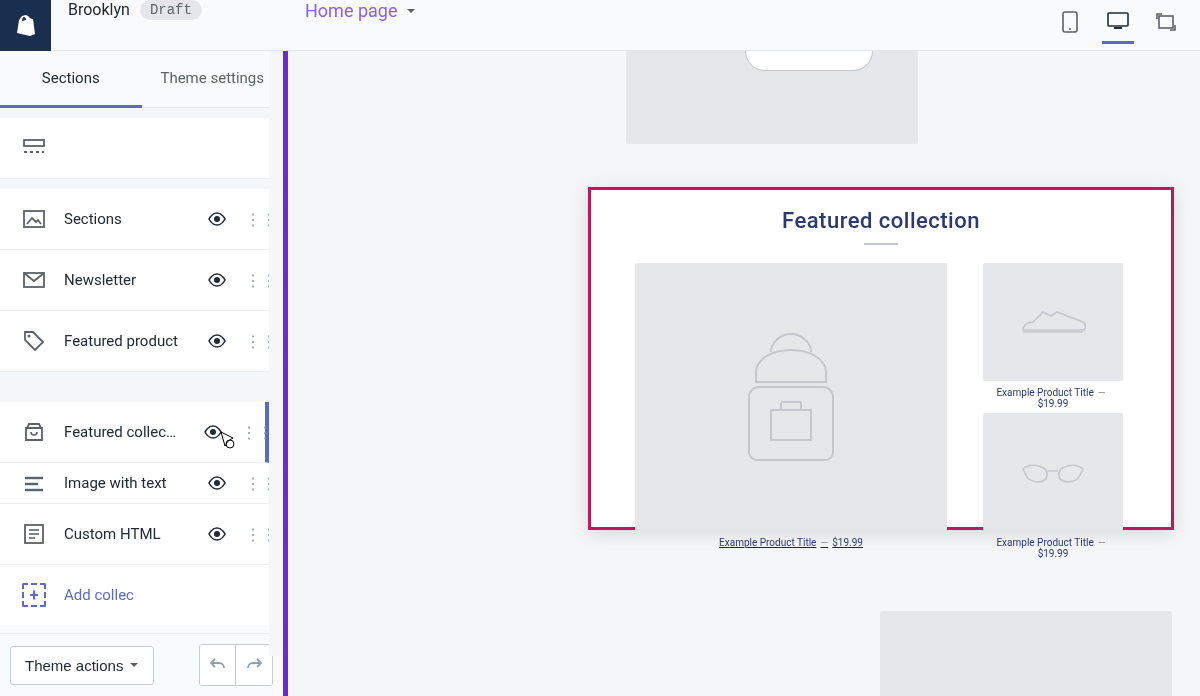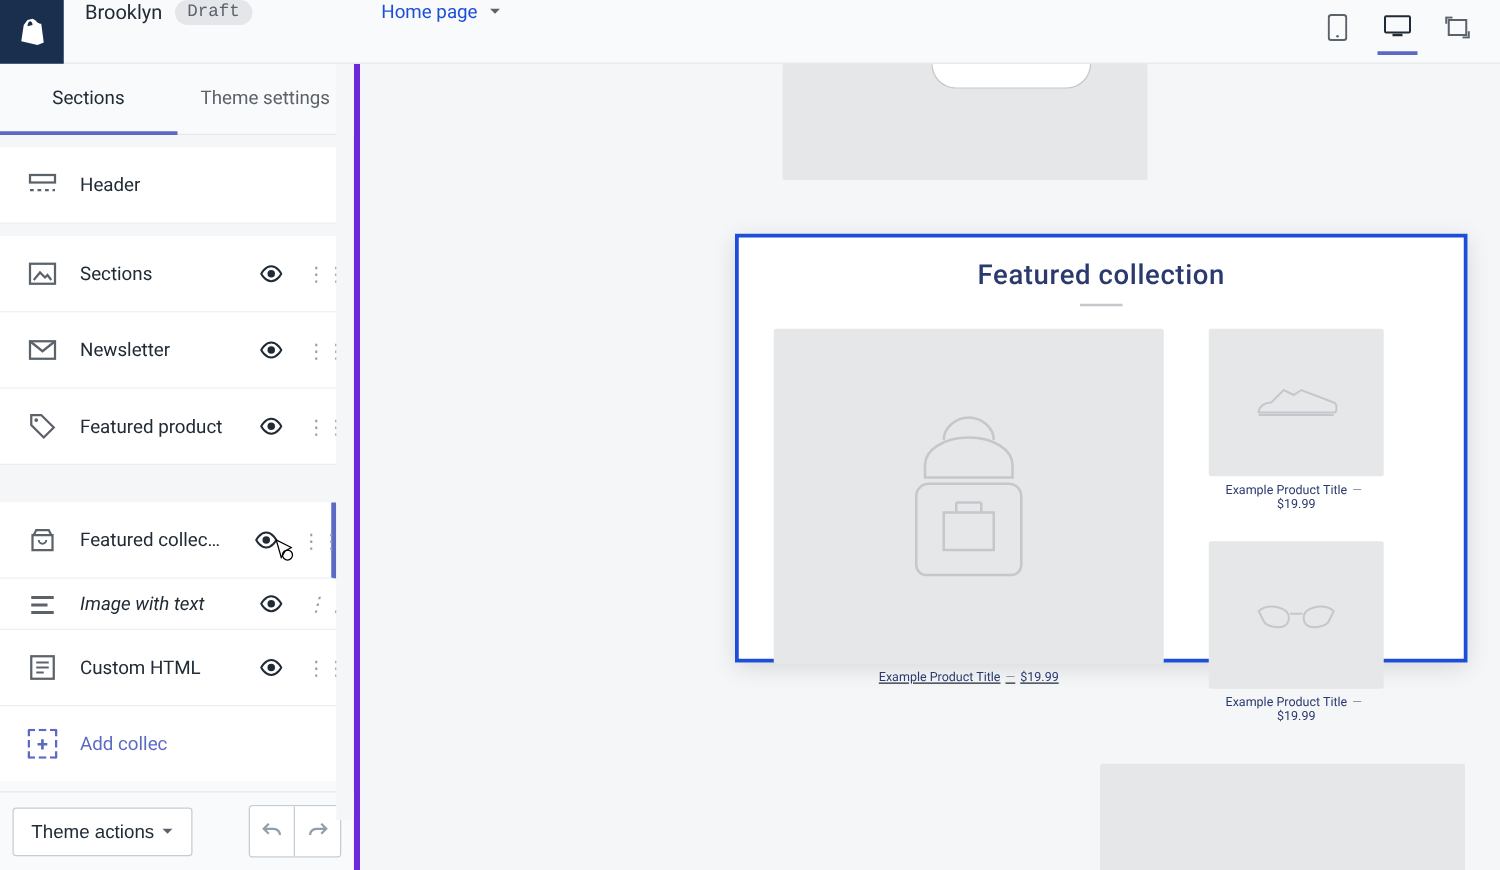--- a/index.html
+++ b/index.html
@@ -2,38 +2,38 @@
 <html><head>
 <meta charset="utf-8">
 <style>
 * { box-sizing: border-box; margin: 0; padding: 0; }
 body { font-family: -apple-system, BlinkMacSystemFont, "Segoe UI", Roboto, sans-serif; background: #f4f6f8; width: 1200px; height: 696px; overflow: hidden; color: #212b36; }
 
 .header-bar { position: absolute; top: 0; left: 0; right: 0; height: 51px; background: #f9fafb; display: flex; align-items: flex-start; border-bottom: 1px solid #e3e6e9; z-index: 10; }
 .logo { width: 51px; height: 51px; background: #1a2f4d; display: flex; align-items: center; justify-content: center; }
 .theme-name { margin-left: 17px; font-size: 16px; color: #212b36; }
 .draft-badge { margin-left: 10px; background: #e4e6ea; color: #5c626a; padding: 2px 10px; border-radius: 10px; font-size: 14px; font-family: Liberation Mono, monospace; }
-.page-select { position: absolute; left: 305px; display: flex; align-items: center; gap: 8px; color: #1d4ed8; font-size: 15px; cursor: pointer; }
+.page-select { position: absolute; left: 305px; display: flex; align-items: center; gap: 8px; color: #8b5cf6; font-size: 18px; cursor: pointer; }
 
 .device-controls { position: absolute; right: 18px; display: flex; gap: 16px; align-items: center; }
 .device-btn { width: 32px; height: 44px; display: flex; align-items: center; justify-content: center; cursor: pointer; color: #5c626a; }
 .device-btn.active { border-bottom: 3px solid #5c6ac4; color: #212b36; }
 
 .left-panel { position: absolute; top: 51px; left: 0; width: 288px; bottom: 0; background: #f9fafb; border-right: 5px solid #6d28d9; display: flex; flex-direction: column; }
 
 .tabs { display: flex; border-bottom: 1px solid #e6e8eb; background: #f9fafb; }
 .tab { flex: 1; text-align: center; padding: 18px 0; font-size: 15px; color: #5c626a; cursor: pointer; }
 .tab.active { color: #212b36; border-bottom: 3px solid #5c6ac4; margin-bottom: -1px; }
 
 .sections-list { flex: 1; overflow-y: auto; padding-right: 14px; }
 .section-item { display: flex; align-items: center; background: #fff; padding: 18px 16px 18px 22px; border-bottom: 1px solid #edeeef; cursor: pointer; position: relative; }
 .section-item + .section-item { margin-top: 0; }
 .section-gap { height: 10px; background: #f4f6f8; }
 .section-item.selected { border-right: 4px solid #5c6ac4; }
-.section-item.shifted { padding-top: 8px; padding-bottom: 8px; font-style: italic; }
+.section-item.shifted { padding-top: 8px; padding-bottom: 8px; }
 .section-icon { width: 24px; height: 24px; margin-right: 18px; color: #5c626a; flex-shrink: 0; }
 .section-label { flex: 1; font-size: 15px; color: #212b36; white-space: nowrap; overflow: hidden; text-overflow: ellipsis; }
 .eye-icon { width: 20px; height: 20px; color: #212b36; margin-right: 18px; cursor: pointer; }
 .drag-handle { width: 8px; color: #919eab; cursor: grab; font-size: 16px; }
 
 .add-section { display: flex; align-items: center; padding: 18px 22px; cursor: pointer; background: #fff; }
 .add-section .section-label { color: #5c6ac4; }
 .add-icon-box { width: 24px; height: 24px; border: 2px dashed #5c6ac4; border-radius: 2px; margin-right: 18px; display:flex; align-items:center; justify-content:center; color:#5c6ac4; font-size: 16px; font-weight: bold;}
 
 .bottom-bar { display: flex; align-items: center; padding: 10px; gap: 10px; border-top: 1px solid #e6e8eb; background: #f9fafb; }
@@ -41,27 +41,27 @@
 .undo-redo { display: flex; gap: 0; border: 1px solid #c4cdd5; border-radius: 3px; overflow: hidden; }
 .undo-redo button { border: none; background: #fff; width: 36px; height: 40px; cursor: pointer; color: #919eab; display:flex; align-items:center; justify-content:center;}
 .undo-redo button:first-child { border-right: 1px solid #c4cdd5; }
 
 .preview-area { position: absolute; top: 51px; left: 288px; right: 0; bottom: 0; background: #f4f6f8; overflow: hidden; }
 .preview-inner { position: absolute; left: 300px; right: 26px; top: 0; bottom: 0; }
 .prev-block-top { position: absolute; top: 0; width: 292px; height: 93px; background: #e6e7e8; border-radius: 2px; }
 .prev-top1 { left: 38px; }
 .prev-top-btn { position:absolute; top:0; left:119px; width:128px; height:20px; border:1px solid #c5c7c9; border-bottom-left-radius: 20px; border-bottom-right-radius:20px; border-top:none; background:#fff;}
 
-.featured-panel { position: absolute; top: 136px; left: 0; right: 0; height: 343px; background: #fff; border: 3px solid #1d4ed8; box-shadow: 0 4px 18px rgba(0,0,0,0.12); padding: 18px 28px 14px; }
+.featured-panel { position: absolute; top: 136px; left: 0; right: 0; height: 343px; background: #fff; border: 3px solid #be185d; box-shadow: 0 4px 18px rgba(0,0,0,0.12); padding: 18px 44px 14px; }
 .featured-title { text-align: center; font-size: 22px; font-weight: 500; color: #2a3a6e; letter-spacing: 0.5px; }
 .title-underline { width: 34px; height: 2px; background: #c4c7cc; margin: 10px auto 18px; }
 .product-grid { display: flex; gap: 36px; }
 .product-large { width: 312px; text-decoration: underline; }
 .product-large .img-ph { width: 312px; height: 268px; background: #e6e7e8; border-radius: 2px; display:flex; align-items:center; justify-content:center;}
-.product-small-col { width: 140px; display:flex; flex-direction:column; gap: 24px;}
+.product-small-col { width: 140px; display:flex; flex-direction:column; gap: 4px;}
 .product-small .img-ph { width: 140px; height: 118px; background: #e6e7e8; border-radius: 2px; display:flex; align-items:center; justify-content:center;}
 .product-caption { font-size: 10px; color: #2a3a6e; text-align: center; margin-top: 6px; }
 .product-caption .price { color: #2a3a6e; }
 .product-caption .sep { margin: 0 4px; color: #8a8f9a; }
 
 .prev-block-bottom { position: absolute; top: 560px; left: 292px; width: 292px; height: 120px; background: #e6e7e8; border-radius: 2px; }
 
 .scrollbar-track { position:absolute; top:0; right:0; width:14px; background:#f4f6f8; height:605px;}
 .cursor { position: absolute; left: 218px; top: 430px; font-size: 18px; pointer-events:none;}
 
@@ -113,21 +113,20 @@
   </div>
   <div class="sections-list">
     <div class="section-gap"></div>
     <div class="section-item">
       <span class="section-icon">
         <svg width="24" height="24" viewBox="0 0 24 24">
             <rect x="2" y="4" width="20" height="6" fill="none" stroke="#5c626a" stroke-width="1.8"></rect>
             <line x1="2" y1="16" x2="22" y2="16" stroke="#5c626a" stroke-width="1.8" stroke-dasharray="3 3"></line>
           </svg>
       </span>
-      <span class="section-label">Header</span>
     </div>
     <div class="section-gap"></div>
     <div class="section-item">
       <span class="section-icon">
         <svg width="24" height="24" viewBox="0 0 24 24">
             <rect x="2" y="4" width="20" height="16" fill="none" stroke="#5c626a" stroke-width="1.8"></rect>
             <path d="M5 17l5-6 4 4 2-2 3 4" fill="none" stroke="#5c626a" stroke-width="1.8"></path>
           </svg>
       </span>
       <span class="section-label">Sections</span>

